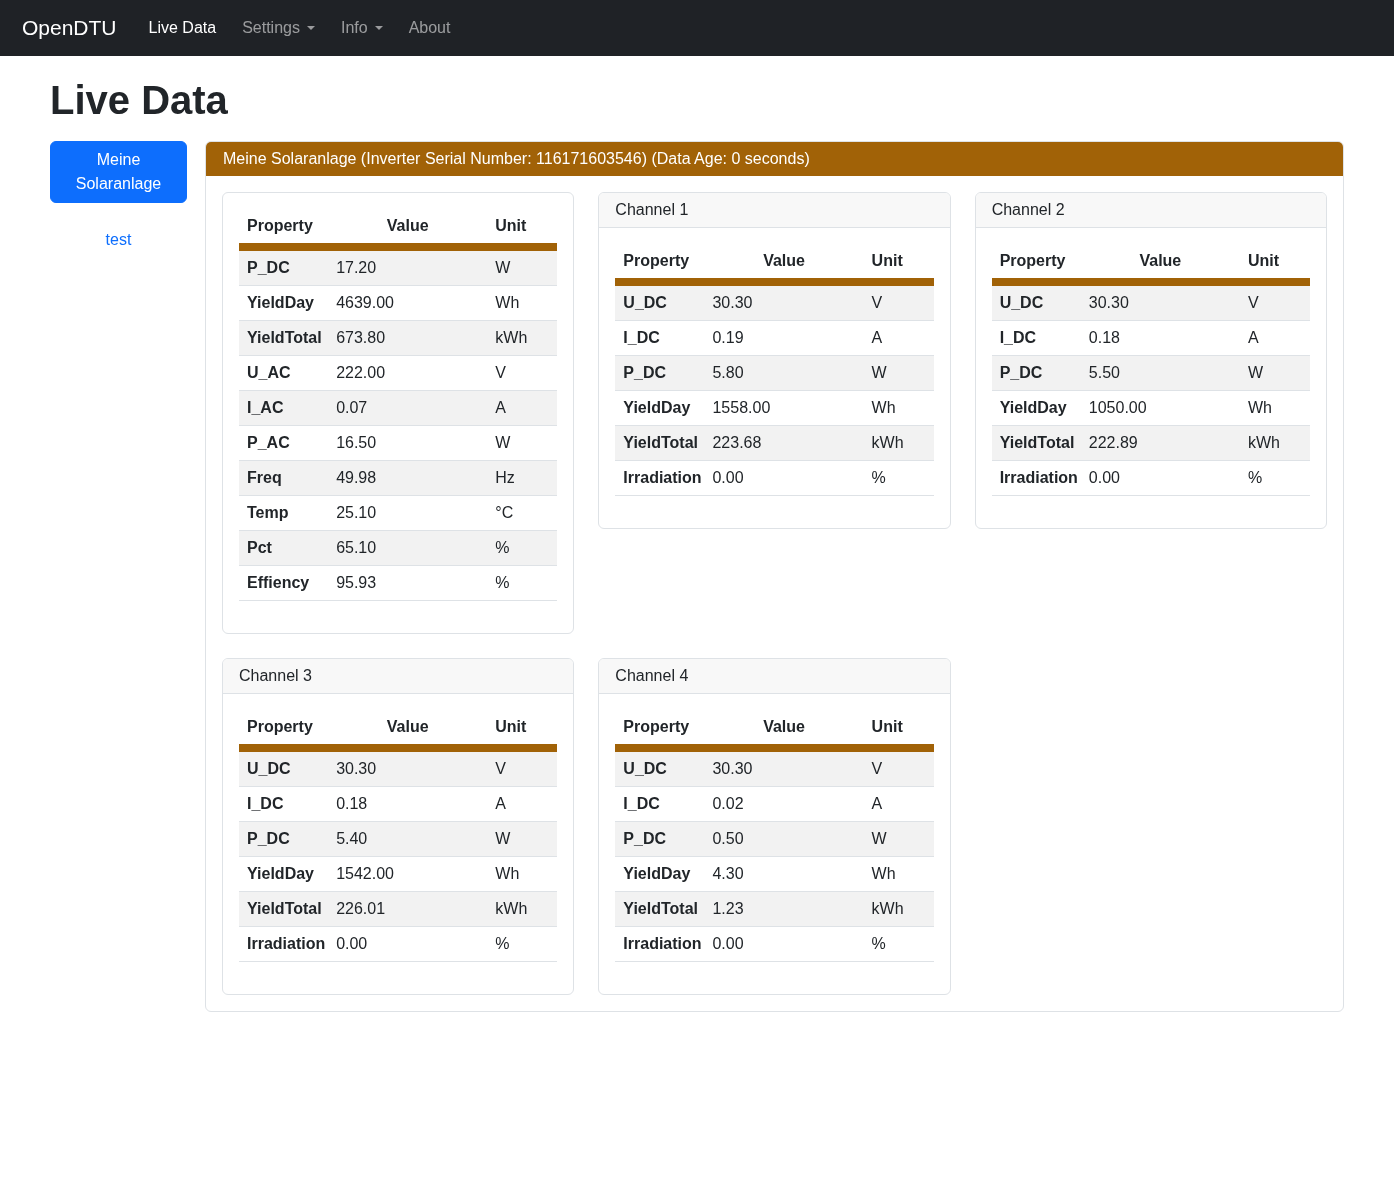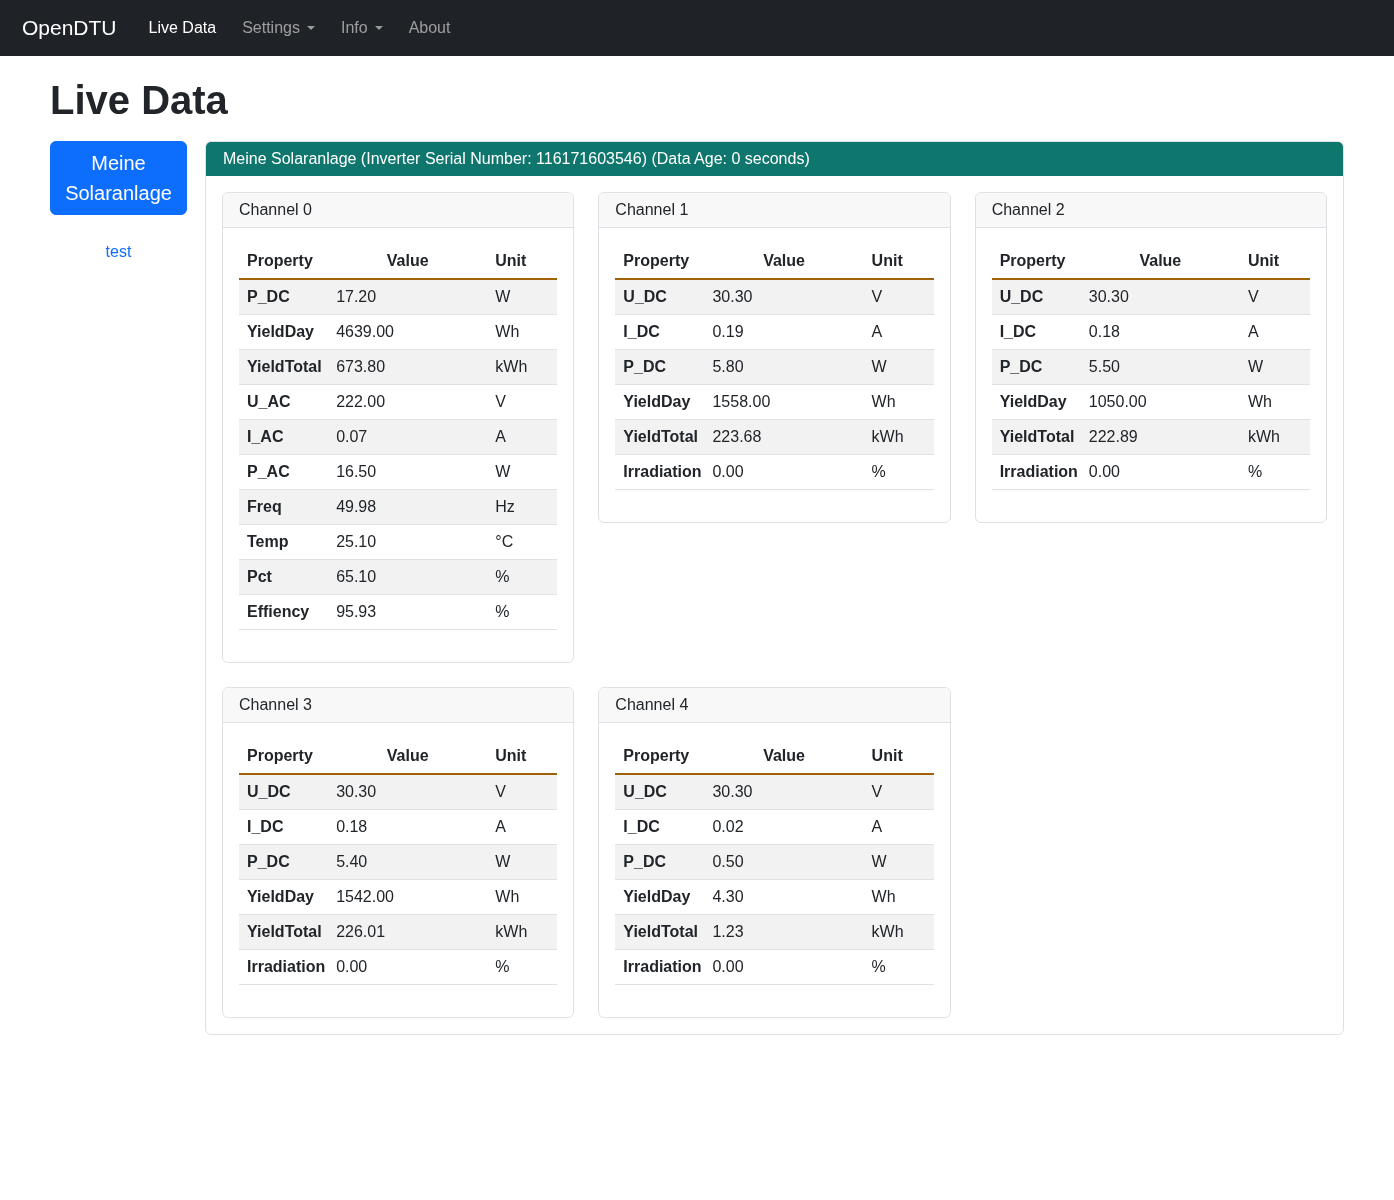--- a/index.html
+++ b/index.html
@@ -63,21 +63,21 @@
 
   
   .sidebar { flex: 0 0 137px; width: 137px; }
   .inverter-btn {
     display: block;
     width: 100%;
     background: #0d6efd;
     border: 1px solid #0d6efd;
     color: #ffffff;
     font-family: inherit;
-    font-size: 20px;
+    font-size: 16px;
     line-height: 1.5;
     padding: 6px 10px;
     border-radius: 6px;
     text-align: center;
     cursor: pointer;
   }
   .sidebar-link {
     display: block;
     margin-top: 28px;
     text-align: center;
@@ -87,21 +87,21 @@
   }
 
   
   .main-card {
     flex: 1 1 auto;
     border: 1px solid #dee2e6;
     border-radius: 6px;
     background: #fff;
   }
   .main-card-header {
-    background: #0f766e;
+    background: #a16207;
     color: #ffffff;
     padding: 8px 17px;
     border-radius: 5px 5px 0 0;
     font-size: 16px;
   }
   .main-card-body {
     padding: 16px;
     display: flex;
     flex-wrap: wrap;
     gap: 24px;
@@ -131,21 +131,21 @@
     margin-bottom: 16px;
   }
   .data-table th, .data-table td {
     padding: 8px;
     border-bottom: 1px solid #dee2e6;
     text-align: left;
     overflow: hidden;
     white-space: nowrap;
   }
   .data-table thead th {
-    border-bottom: 2px solid #a16207;
+    border-bottom: 8px solid #a16207;
     font-weight: 700;
   }
   .col-prop  { width: 28%; }
   .col-value { width: 50%; }
   .col-unit  { width: 22%; }
   .data-table thead th.col-value { text-align: center; }
   .cell-prop  { font-weight: 700; }
   .cell-value { text-align: right; }
   .data-table tbody tr:nth-child(odd) { background: #f2f2f2; }
 </style>
@@ -173,21 +173,20 @@
 
     <div class="sidebar">
       <button class="inverter-btn">Meine Solaranlage</button>
       <a class="sidebar-link">test</a>
     </div>
 
     <div class="main-card">
       <div class="main-card-header">Meine Solaranlage (Inverter Serial Number: 116171603546) (Data Age: 0 seconds)</div>
       <div class="main-card-body" id="channels">
           <div class="channel-card">
-            <div class="channel-header">Channel 0</div>
             <div class="channel-body">
               <table class="data-table">
                 <thead>
                   <tr>
                     <th class="col-prop">Property</th>
                     <th class="col-value">Value</th>
                     <th class="col-unit">Unit</th>
                   </tr>
                 </thead>
                 <tbody>

